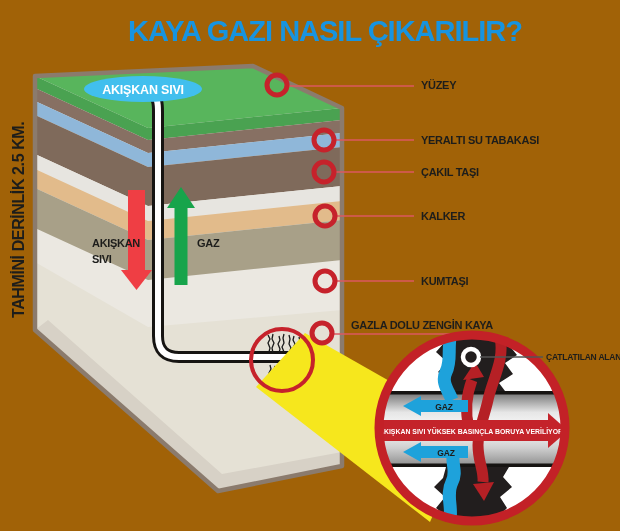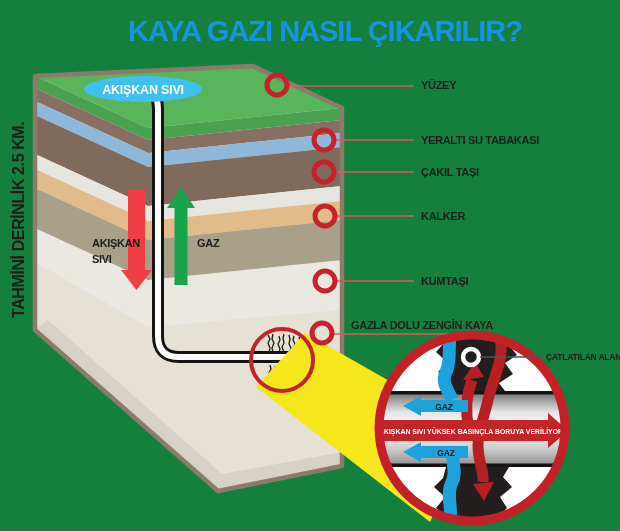--- a/index.html
+++ b/index.html
@@ -1,16 +1,16 @@
 <!DOCTYPE html>
 <html><head>
 <meta charset="utf-8">
 <style>
   html,body{margin:0;padding:0;background:#ffffff;}
-  .stage{position:relative;width:620px;height:531px;background:#15803d;overflow:hidden;
+  .stage{position:relative;width:620px;height:531px;background:#a16207;overflow:hidden;
          font-family:"Liberation Sans",sans-serif;}
   svg text{font-family:"Liberation Sans",sans-serif;}
   .lbl{font-weight:bold;font-size:11px;fill:#1d1d1b;letter-spacing:-0.3px;}
   .small-lbl{font-weight:bold;font-size:8.5px;fill:#1d1d1b;letter-spacing:-0.2px;}
 </style>
 </head>
 <body>
 
 <div class="stage">
 <svg width="620" height="531" viewBox="0 0 620 531">

